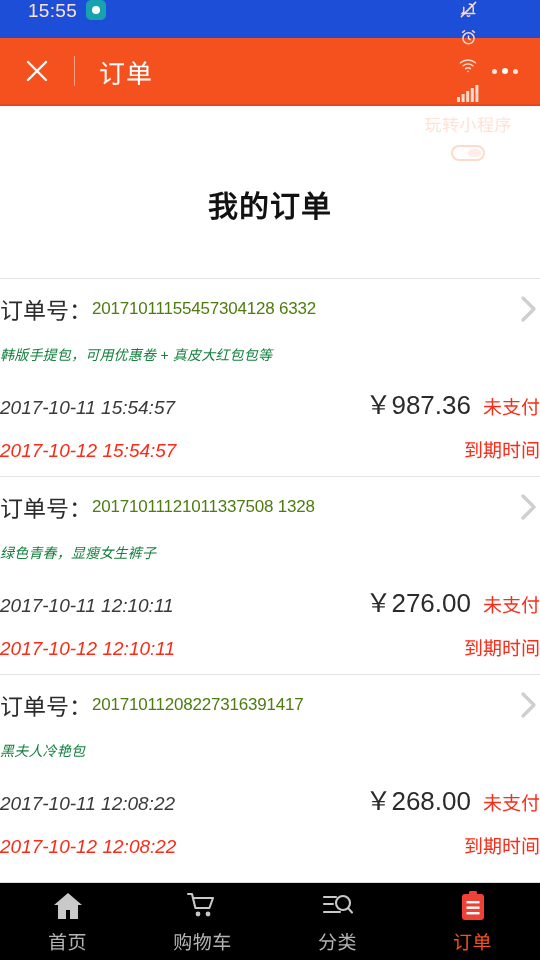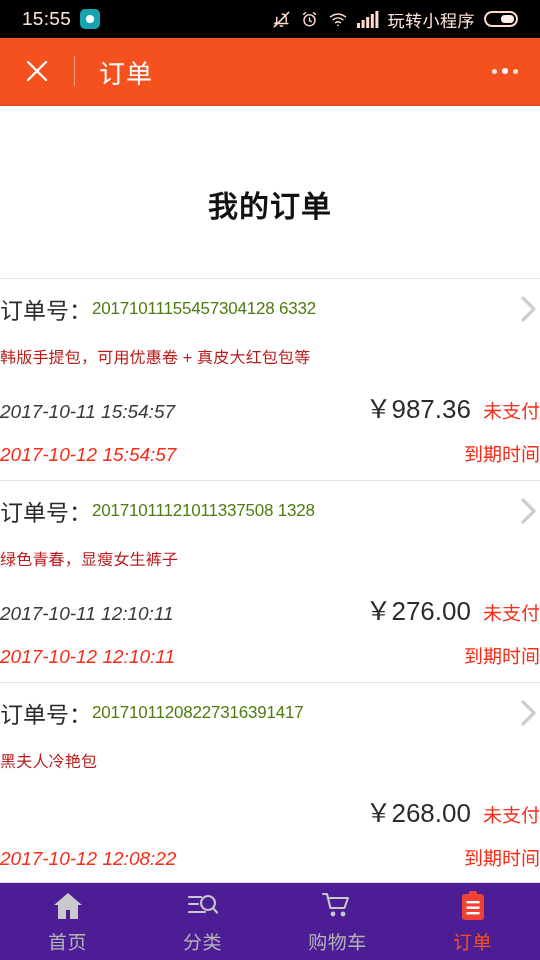--- a/index.html
+++ b/index.html
@@ -8,24 +8,24 @@
   body {
     font-family:"Liberation Sans","DejaVu Sans",sans-serif;
     background:#ffffff;
     overflow:hidden;
     position:relative;
   }
 
   
   .statusbar {
     height:38px;
-    background:#000000;
-    display:flex;
-    align-items:center;
-    padding:0 22px;
+    background:#1d4ed8;
+    display:flex;
+    align-items:flex-start;
+    padding:0 28px;
     color:#ffe7dd;
   }
   .sb-time {
     font-size:19px;
     letter-spacing:.3px;
     color:#ffe2d6;
   }
   .sb-appicon {
     width:20px; height:20px;
     margin-left:9px;
@@ -35,20 +35,21 @@
   }
   .sb-appicon .dot {
     width:8px; height:8px; border-radius:50%;
     background:#ffffff;
   }
   .sb-right {
     margin-left:auto;
     display:flex;
     align-items:center;
     gap:9px;
+    flex-direction:column;
   }
   .sb-right svg { display:block; }
   .sb-carrier {
     font-size:17px;
     color:#ffe2d6;
     letter-spacing:.5px;
   }
   .sb-batt {
     width:34px; height:16px;
     border:2px solid #ffd9c9;
@@ -136,27 +137,28 @@
     white-space:nowrap;
   }
   .order-chevron {
     margin-left:auto;
     padding-left:6px;
     display:flex; align-items:center;
     cursor:pointer;
   }
 
   .order-desc {
-    font-size:16px;
-    color:#b91c1c;
+    font-size:14px;
+    color:#15803d;
     padding:7px 0 14px;
     letter-spacing:.2px;
     white-space:nowrap;
     overflow:hidden;
     text-overflow:ellipsis;
+    font-style:italic;
   }
 
   .order-row {
     display:flex;
     align-items:baseline;
     padding:6px 0 12px;
   }
   .order-date {
     font-size:19px;
     color:#3a3a3a;
@@ -182,21 +184,21 @@
   .order-row.expiry .expiry-label {
     color:#f82c18;
     font-size:19px;
   }
 
   
   .tabbar {
     position:absolute;
     left:0; bottom:0;
     width:540px; height:78px;
-    background:#4c1d95;
+    background:#000000;
     border-top:1px solid #dcdcdc;
     display:flex;
   }
   .tab {
     flex:1;
     display:flex;
     flex-direction:column;
     align-items:center;
     justify-content:center;
     gap:4px;
@@ -335,20 +337,21 @@
       <span class="order-no-label">订单号：</span>
       <span class="order-no-val">20171011208227316391417</span>
       <span class="order-chevron">
         <svg width="24" height="36" viewBox="0 0 24 36" fill="none" stroke="#cfcfcf" stroke-width="3.4" stroke-linecap="round" stroke-linejoin="round">
           <polyline points="7,7 18,18 7,29"></polyline>
         </svg>
       </span>
     </div>
     <div class="order-desc">黑夫人冷艳包</div>
     <div class="order-row">
+      <span class="order-date">2017-10-11 12:08:22</span>
       <span class="order-right">
         <span class="order-price">￥268.00</span>
         <span class="order-status">未支付</span>
       </span>
     </div>
     <div class="order-row expiry">
       <span class="order-date">2017-10-12 12:08:22</span>
       <span class="order-right">
         <span class="expiry-label">到期时间</span>
       </span>
@@ -359,46 +362,46 @@
 
 <div class="tabbar">
 
   <div class="tab">
     <span class="tab-ico">
       <svg width="32" height="30" viewBox="0 0 32 30" fill="#c9c9c9">
         <path d="M16 2 2 14h4v14h8v-9h4v9h8V14h4z"></path>
       </svg>
     </span>
     <span class="tab-label">首页</span>
+  </div>
+
+  <div class="tab">
+    <span class="tab-ico">
+      <svg width="34" height="30" viewBox="0 0 34 30" fill="none" stroke="#c9c9c9" stroke-width="2.1" stroke-linecap="round" stroke-linejoin="round">
+        <path d="M2 3h4l3.4 14h14L27 7H8"></path>
+        <circle cx="12" cy="23" r="2.4" fill="#c9c9c9" stroke="none"></circle>
+        <circle cx="22" cy="23" r="2.4" fill="#c9c9c9" stroke="none"></circle>
+      </svg>
+    </span>
+    <span class="tab-label">购物车</span>
   </div>
 
   <div class="tab">
     <span class="tab-ico">
       <svg width="34" height="30" viewBox="0 0 34 30" fill="none" stroke="#c9c9c9" stroke-width="2.1" stroke-linecap="round">
         <line x1="3" y1="6" x2="15" y2="6"></line>
         <line x1="3" y1="13" x2="12" y2="13"></line>
         <line x1="3" y1="21" x2="19" y2="21"></line>
         <circle cx="22" cy="12" r="7"></circle>
         <line x1="27.3" y1="17.4" x2="31" y2="21.5"></line>
       </svg>
     </span>
     <span class="tab-label">分类</span>
   </div>
 
-  <div class="tab">
-    <span class="tab-ico">
-      <svg width="34" height="30" viewBox="0 0 34 30" fill="none" stroke="#c9c9c9" stroke-width="2.1" stroke-linecap="round" stroke-linejoin="round">
-        <path d="M2 3h4l3.4 14h14L27 7H8"></path>
-        <circle cx="12" cy="23" r="2.4" fill="#c9c9c9" stroke="none"></circle>
-        <circle cx="22" cy="23" r="2.4" fill="#c9c9c9" stroke="none"></circle>
-      </svg>
-    </span>
-    <span class="tab-label">购物车</span>
-  </div>
-
   <div class="tab active">
     <span class="tab-ico">
       <svg width="28" height="32" viewBox="0 0 28 32">
         <rect x="10" y="1" width="8" height="5" rx="1.4" fill="#ef4136"></rect>
         <rect x="3" y="4" width="22" height="26" rx="3" fill="#ef4136"></rect>
         <rect x="7.5" y="11" width="13" height="2.4" fill="#ffffff"></rect>
         <rect x="7.5" y="16.5" width="13" height="2.4" fill="#ffffff"></rect>
         <rect x="7.5" y="22" width="13" height="2.4" fill="#ffffff"></rect>
       </svg>
     </span>

